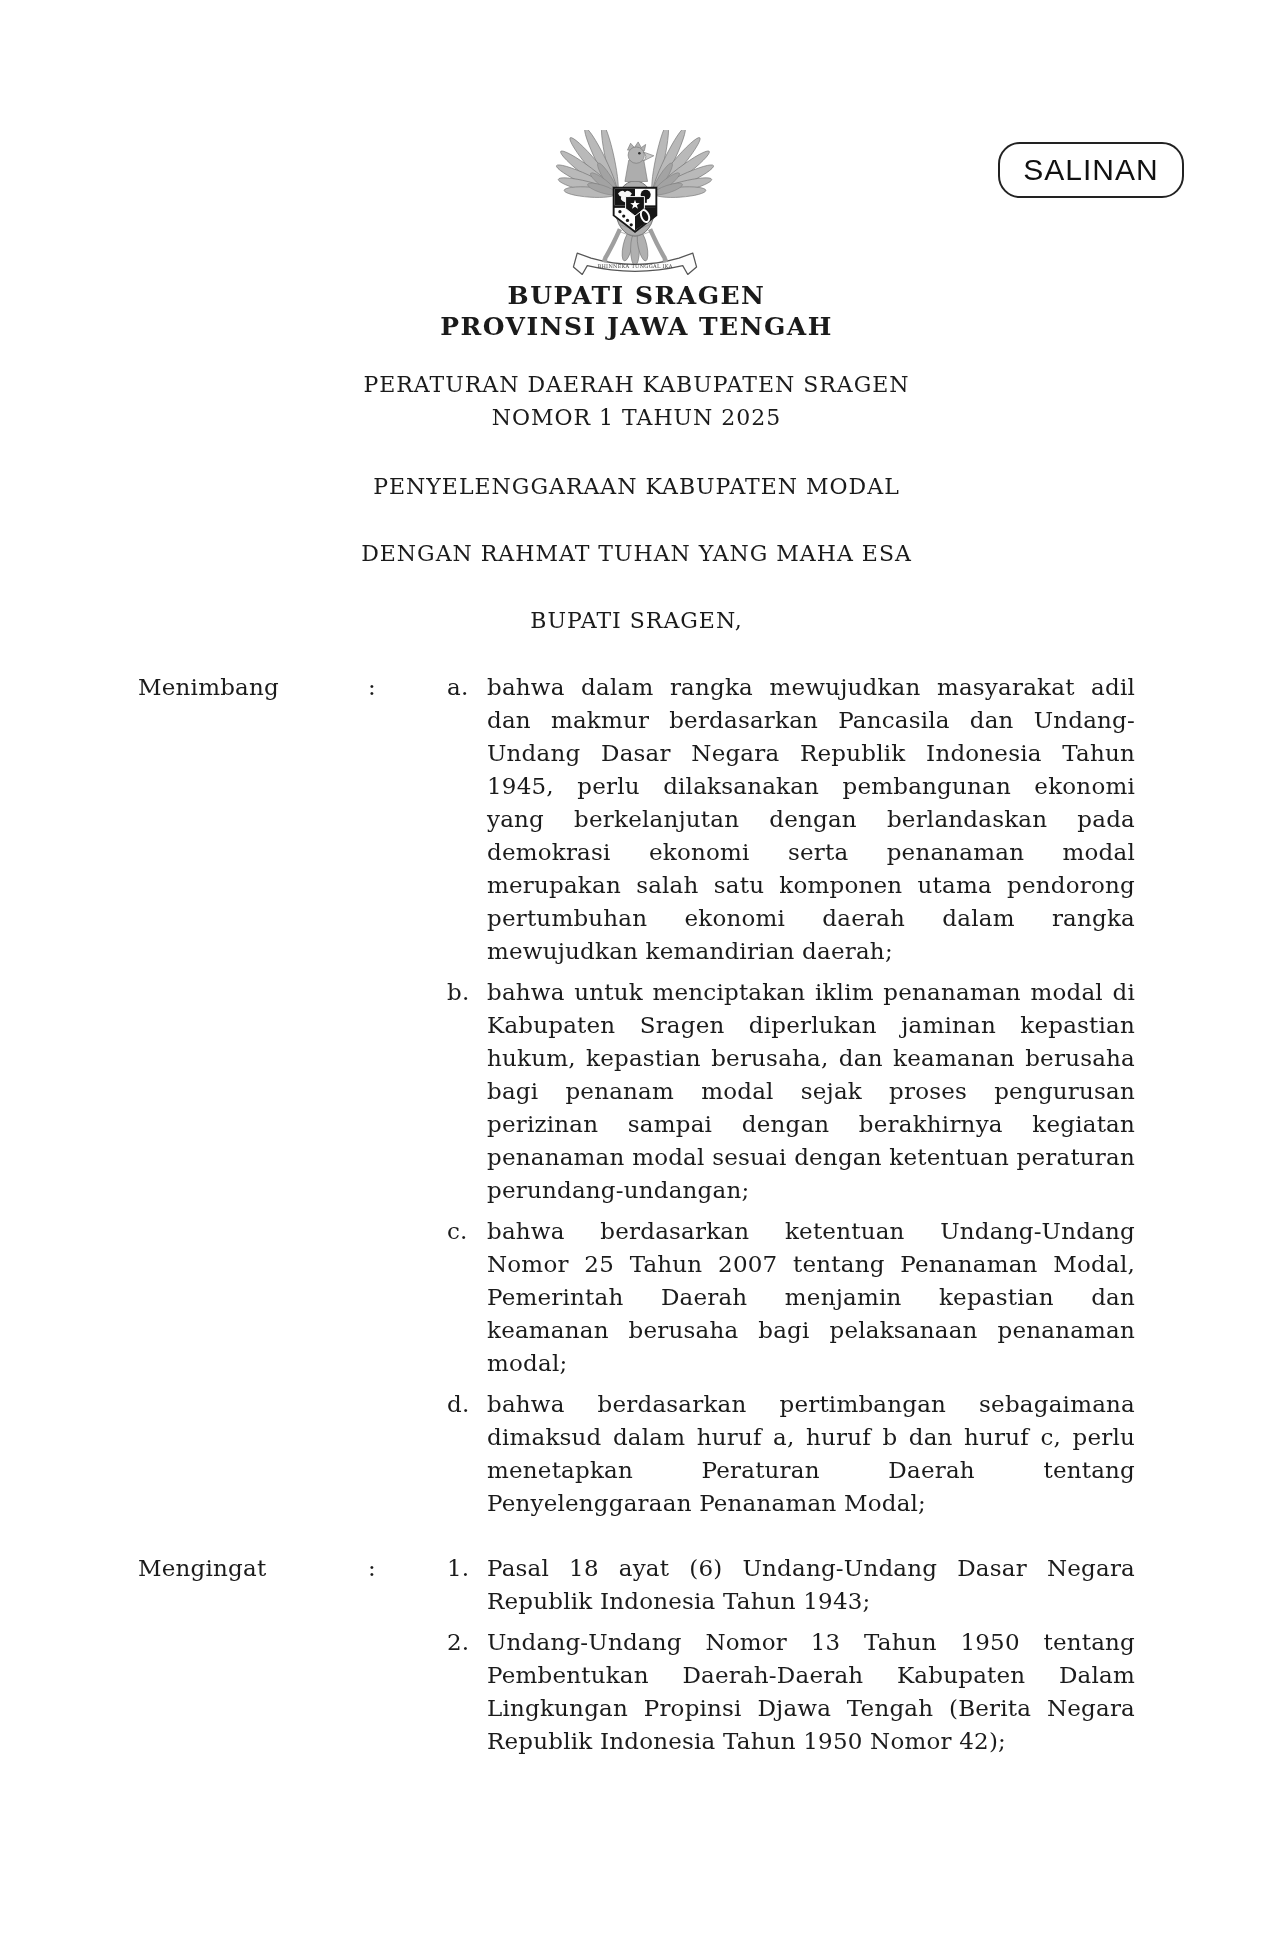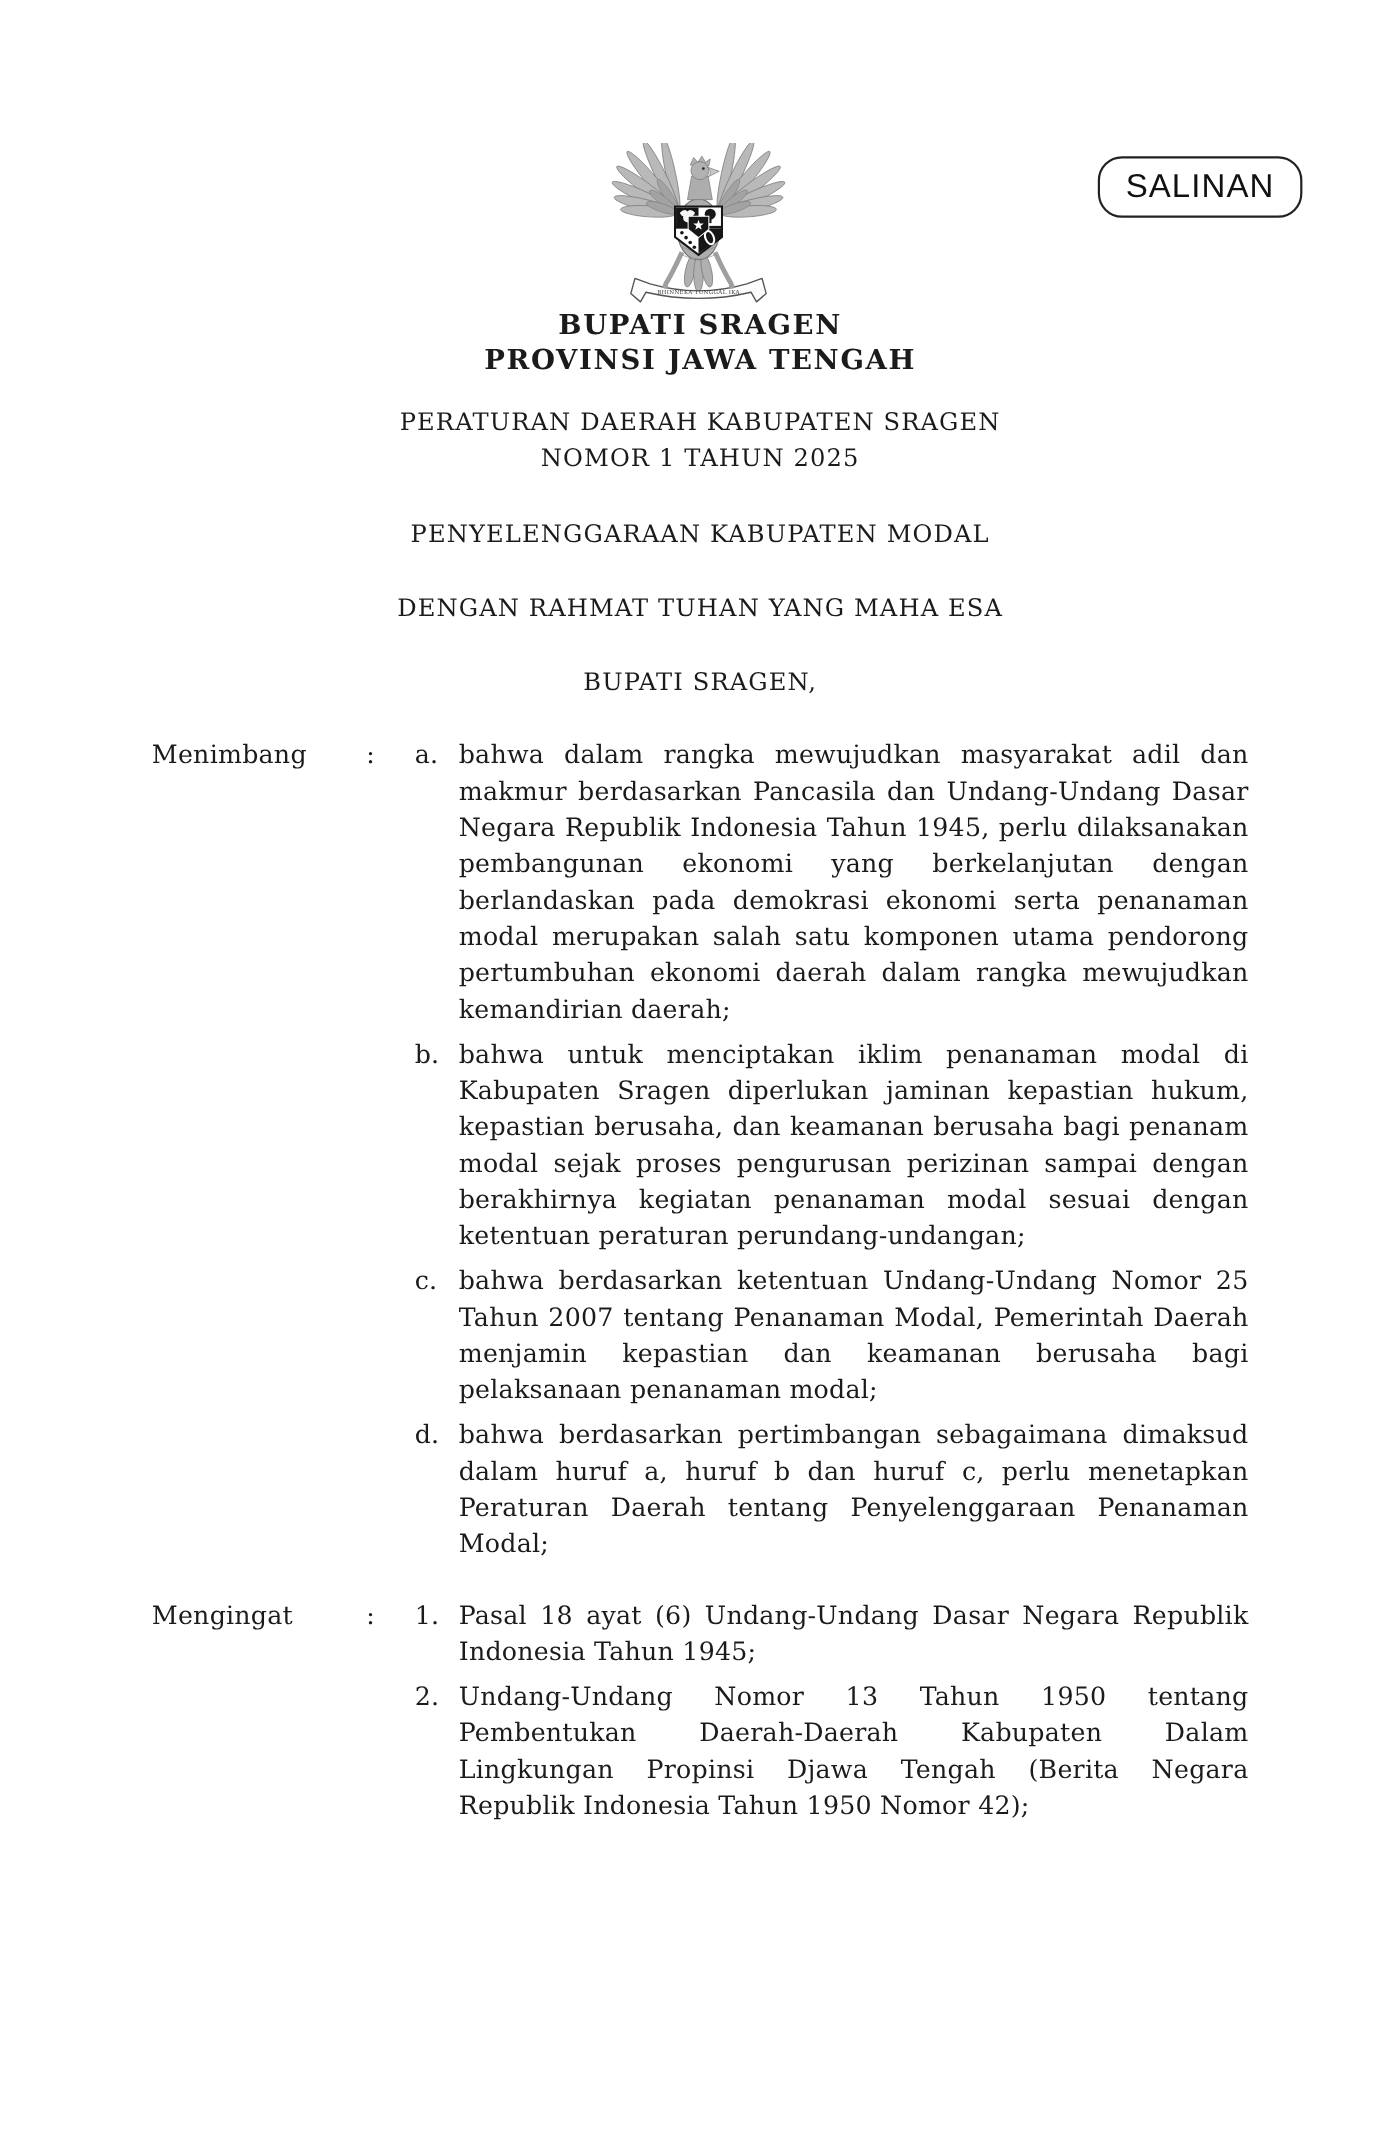--- a/index.html
+++ b/index.html
@@ -39,21 +39,21 @@
   
   .doc-title { margin-top:26px; text-align:center; font-size:22px; line-height:33px; letter-spacing:1px; }
   .center-line { text-align:center; font-size:22px; line-height:33px; letter-spacing:1px; }
   .tentang    { margin-top:38px; }
   .subject    { margin-top:36px; }
   .invocation { margin-top:34px; }
   .issuer     { margin-top:34px; }
 
   
   #sections { margin-top:34px; font-size:23px; line-height:33px; letter-spacing:0.2px; }
-  .section { display:grid; grid-template-columns:195px 44px 1fr; align-items:start; }
+  .section { display:grid; grid-template-columns:195px 44px 1fr; align-items:start;gap:35px; }
   .section + .section { margin-top:32px; }
   .sec-label, .sec-colon { white-space:nowrap; }
   .item { display:grid; grid-template-columns:40px 1fr; }
   .item + .item { margin-top:8px; }
   .item-text { text-align:justify; text-justify:inter-word; hyphens:none; }
 </style>
 </head>
 <body>
 
 <div class="page">
@@ -177,21 +177,21 @@
   </div>
 </div>
   </div>
 
   <div class="section">
     <div class="sec-label">Mengingat</div>
     <div class="sec-colon">:</div>
     <div class="sec-items">
   <div class="item">
     <div class="item-marker">1.</div>
-    <div class="item-text">Pasal 18 ayat (6) Undang-Undang Dasar Negara Republik Indonesia Tahun 1945;</div>
+    <div class="item-text">Pasal 18 ayat (6) Undang-Undang Dasar Negara Republik Indonesia Tahun 1943;</div>
   </div>
 
   <div class="item">
     <div class="item-marker">2.</div>
     <div class="item-text">Undang-Undang Nomor 13 Tahun 1950 tentang Pembentukan Daerah-Daerah Kabupaten Dalam Lingkungan Propinsi Djawa Tengah (Berita Negara Republik Indonesia Tahun 1950 Nomor 42);</div>
   </div>
 </div>
   </div>
 </div>
   </div>

